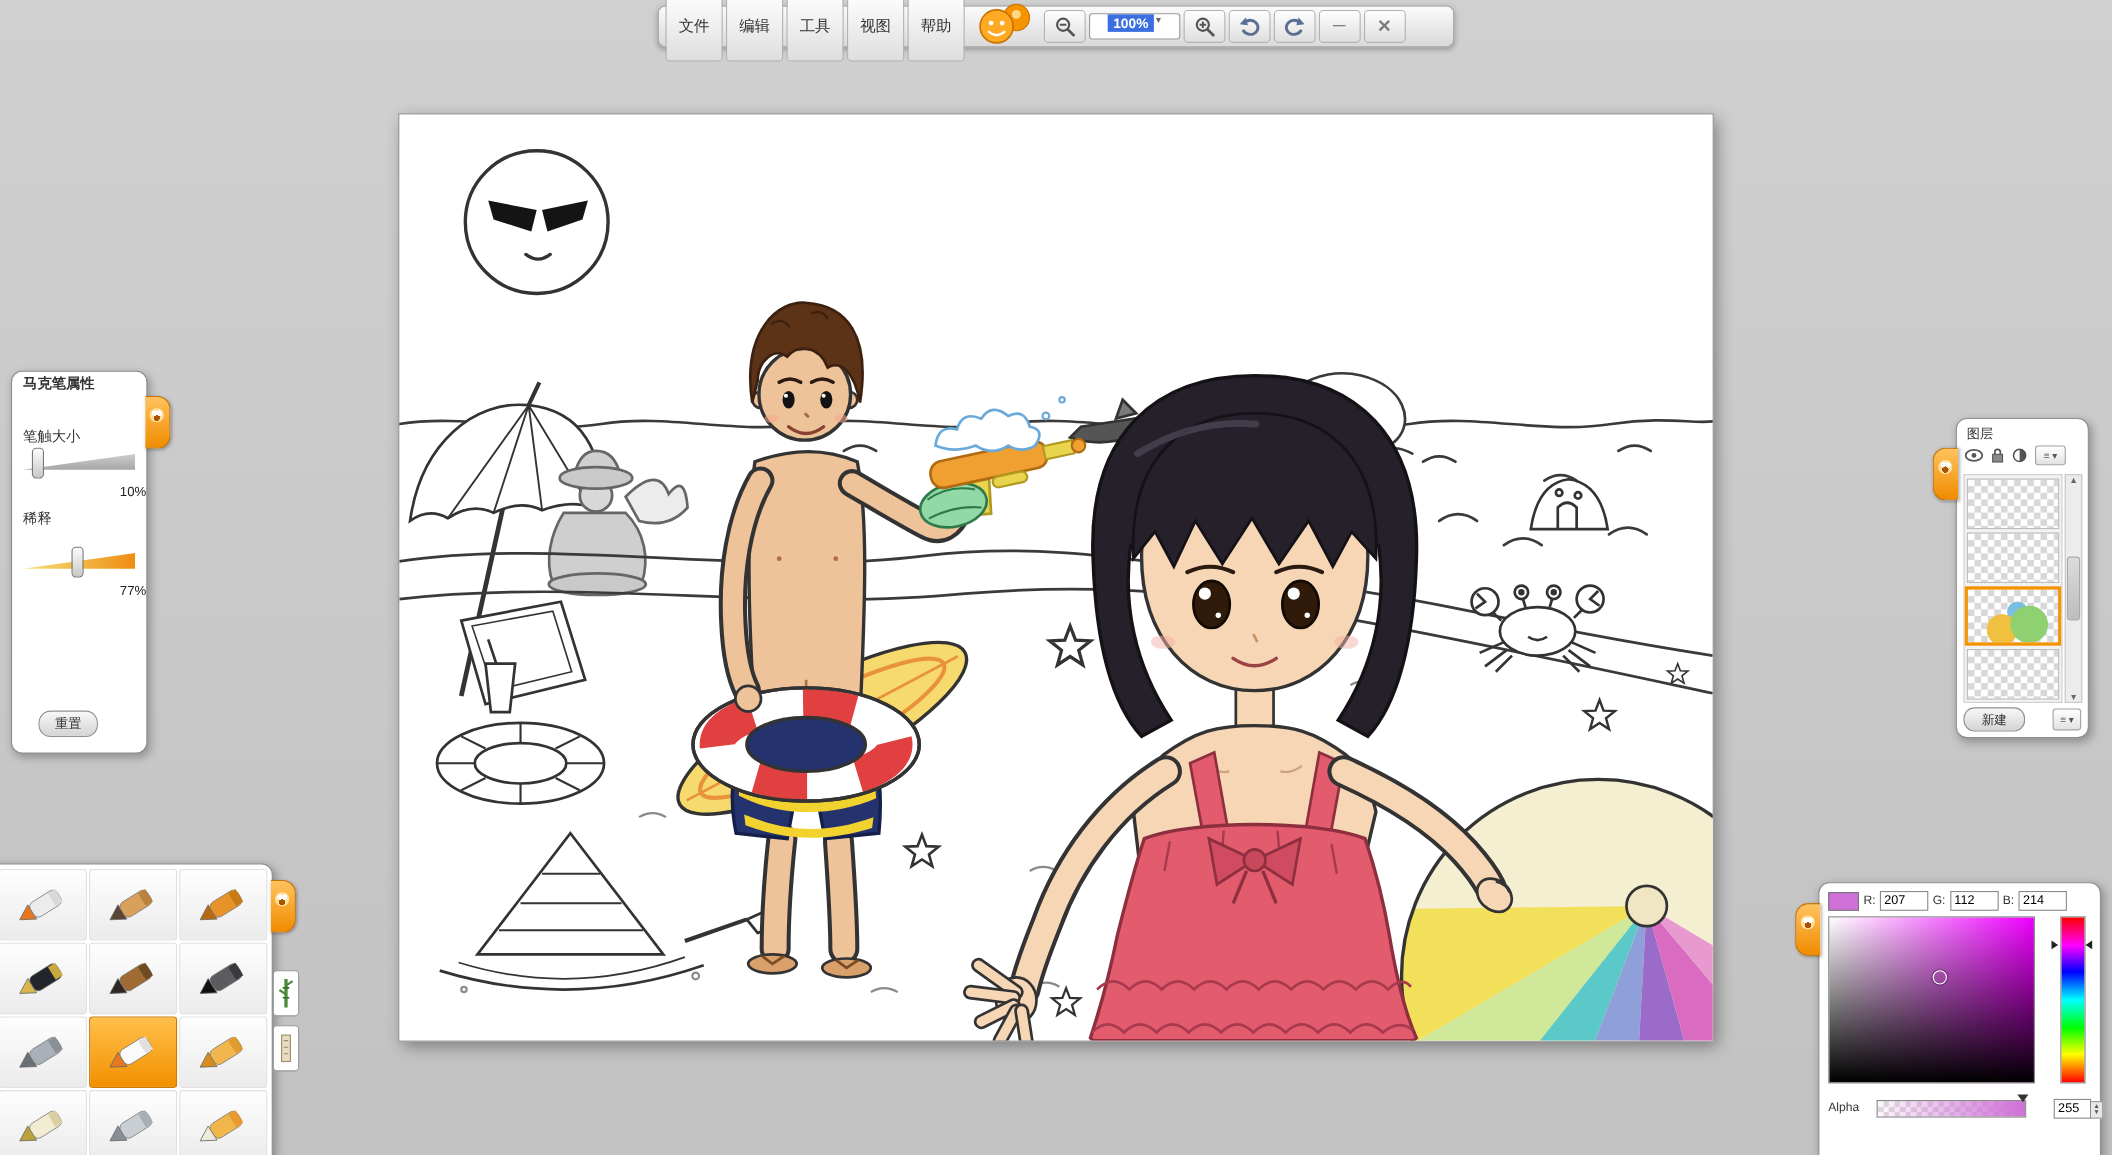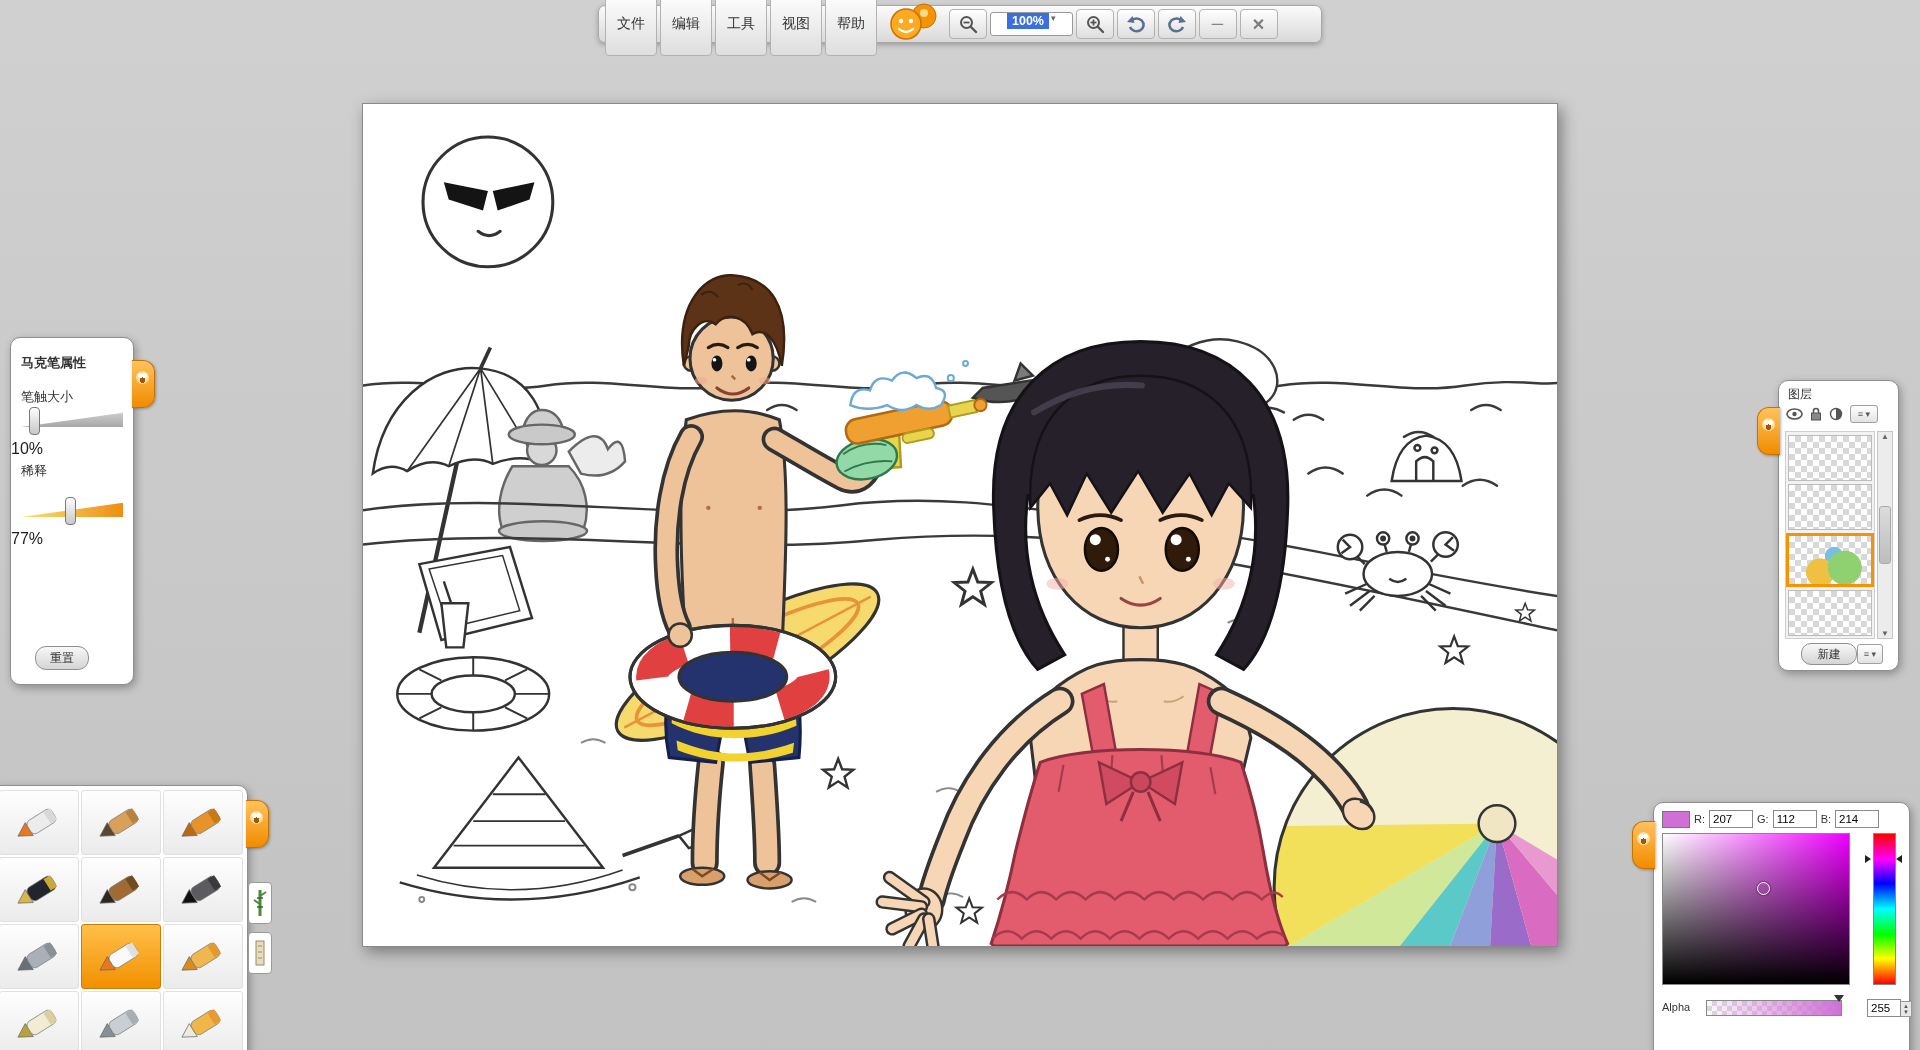--- a/index.html
+++ b/index.html
@@ -31,23 +31,23 @@
   .ptab{position:absolute;width:22px;height:46px;background:linear-gradient(180deg,#ffc25e,#f08c00);
     border:1px solid #c87200;box-shadow:1px 1px 3px rgba(0,0,0,.3);z-index:3}
   .ptab.right{right:-22px;border-radius:0 12px 12px 0;border-left:none}
   .ptab.left{left:-22px;border-radius:12px 0 0 12px;border-right:none}
   .ptab::after{content:"";position:absolute;left:4px;top:10px;width:13px;height:13px;border-radius:50%;
     background:radial-gradient(circle at 35% 35%,#fff 0 20%,transparent 21%),
                radial-gradient(circle at 68% 35%,#fff 0 20%,transparent 21%),
                radial-gradient(circle at 50% 68%,#a85400 0 26%,transparent 27%),#ffdf9a}
   
   .marker-panel{left:10px;top:337px;width:122px;height:346px}
-  .mp-title{font-size:13px;font-weight:bold;padding:16px 0 0 10px}
+  .mp-title{font-size:13px;font-weight:bold;padding:2px 0 0 10px}
   .mp-label{font-size:13px;position:absolute;left:10px}
-  .mp-val{font-size:16px;position:absolute;width:100%;text-align:left;color:#222}
+  .mp-val{font-size:12px;position:absolute;width:100%;text-align:right;color:#222}
   .wedge-wrap{position:absolute;left:10px;width:102px;height:26px}
   .wedge{position:absolute;left:0;top:4px;width:102px;height:18px;
     clip-path:polygon(0 84%,100% 4%,100% 84%);background:linear-gradient(#cfcfcf,#9f9f9f)}
   .wedge.orange{background:linear-gradient(90deg,#f6e27a,#ef8d12)}
   .sthumb{position:absolute;top:-1px;width:9px;height:26px;border:1px solid #787878;border-radius:4px;
     background:linear-gradient(#fdfdfd,#c8c8c8)}
   .reset-btn{position:absolute;left:24px;bottom:14px;width:52px;height:22px;border:1px solid #909090;
     border-radius:11px;background:linear-gradient(#f8f8f8,#d4d4d4);font-size:12px;
     display:flex;align-items:center;justify-content:center}
   
@@ -73,21 +73,21 @@
   .layer-item.sel{height:48px;border:3px solid #f59300;
     background-image:radial-gradient(circle at 68% 66%,#8fd070 0 26%,transparent 27%),
       radial-gradient(circle at 38% 76%,#f0c040 0 22%,transparent 23%),
       radial-gradient(circle at 55% 42%,#79bfe2 0 17%,transparent 18%),
       conic-gradient(#d8d8d8 0 25%,#fff 0 50%,#d8d8d8 0 75%,#fff 0);
     background-size:auto,auto,auto,12px 12px}
   .lp-scroll{position:absolute;right:5px;top:50px;width:14px;height:206px;background:#ececec;
     border:1px solid #c6c6c6;display:flex;flex-direction:column;align-items:center;justify-content:space-between;
     font-size:8px;color:#666}
   .lp-thumb{width:10px;height:56px;background:linear-gradient(#dcdcdc,#bdbdbd);border:1px solid #aaa;border-radius:3px}
-  .lp-foot{position:absolute;left:16px;bottom:5px;width:100%;display:flex;align-items:center;padding:0 6px;box-sizing:border-box}
+  .lp-foot{position:absolute;left:0;bottom:5px;width:100%;display:flex;align-items:center;justify-content:space-between;padding:0 6px;box-sizing:border-box}
   .newbtn{width:54px;height:20px;border:1px solid #909090;border-radius:10px;font-size:11.5px;
     background:linear-gradient(#f8f8f8,#d4d4d4);display:flex;align-items:center;justify-content:center}
   .menub{width:24px;height:18px;border:1px solid #a0a0a0;border-radius:3px;background:linear-gradient(#fff,#e2e2e2);
     font-size:9px;color:#555;display:flex;align-items:center;justify-content:center;gap:1px}
   
   .color-panel{left:1653px;top:802px;width:255px;height:260px}
   .cp-row{position:absolute;left:8px;top:7px;display:flex;align-items:center;gap:4px;font-size:11px}
   .swatch{width:26px;height:15px;background:#cf70d6;border:1px solid #777}
   .num{width:36px;height:16px;border:1px solid #8a8a8a;font-size:11.5px;padding:0 3px;
        font-family:"Liberation Sans",sans-serif}

